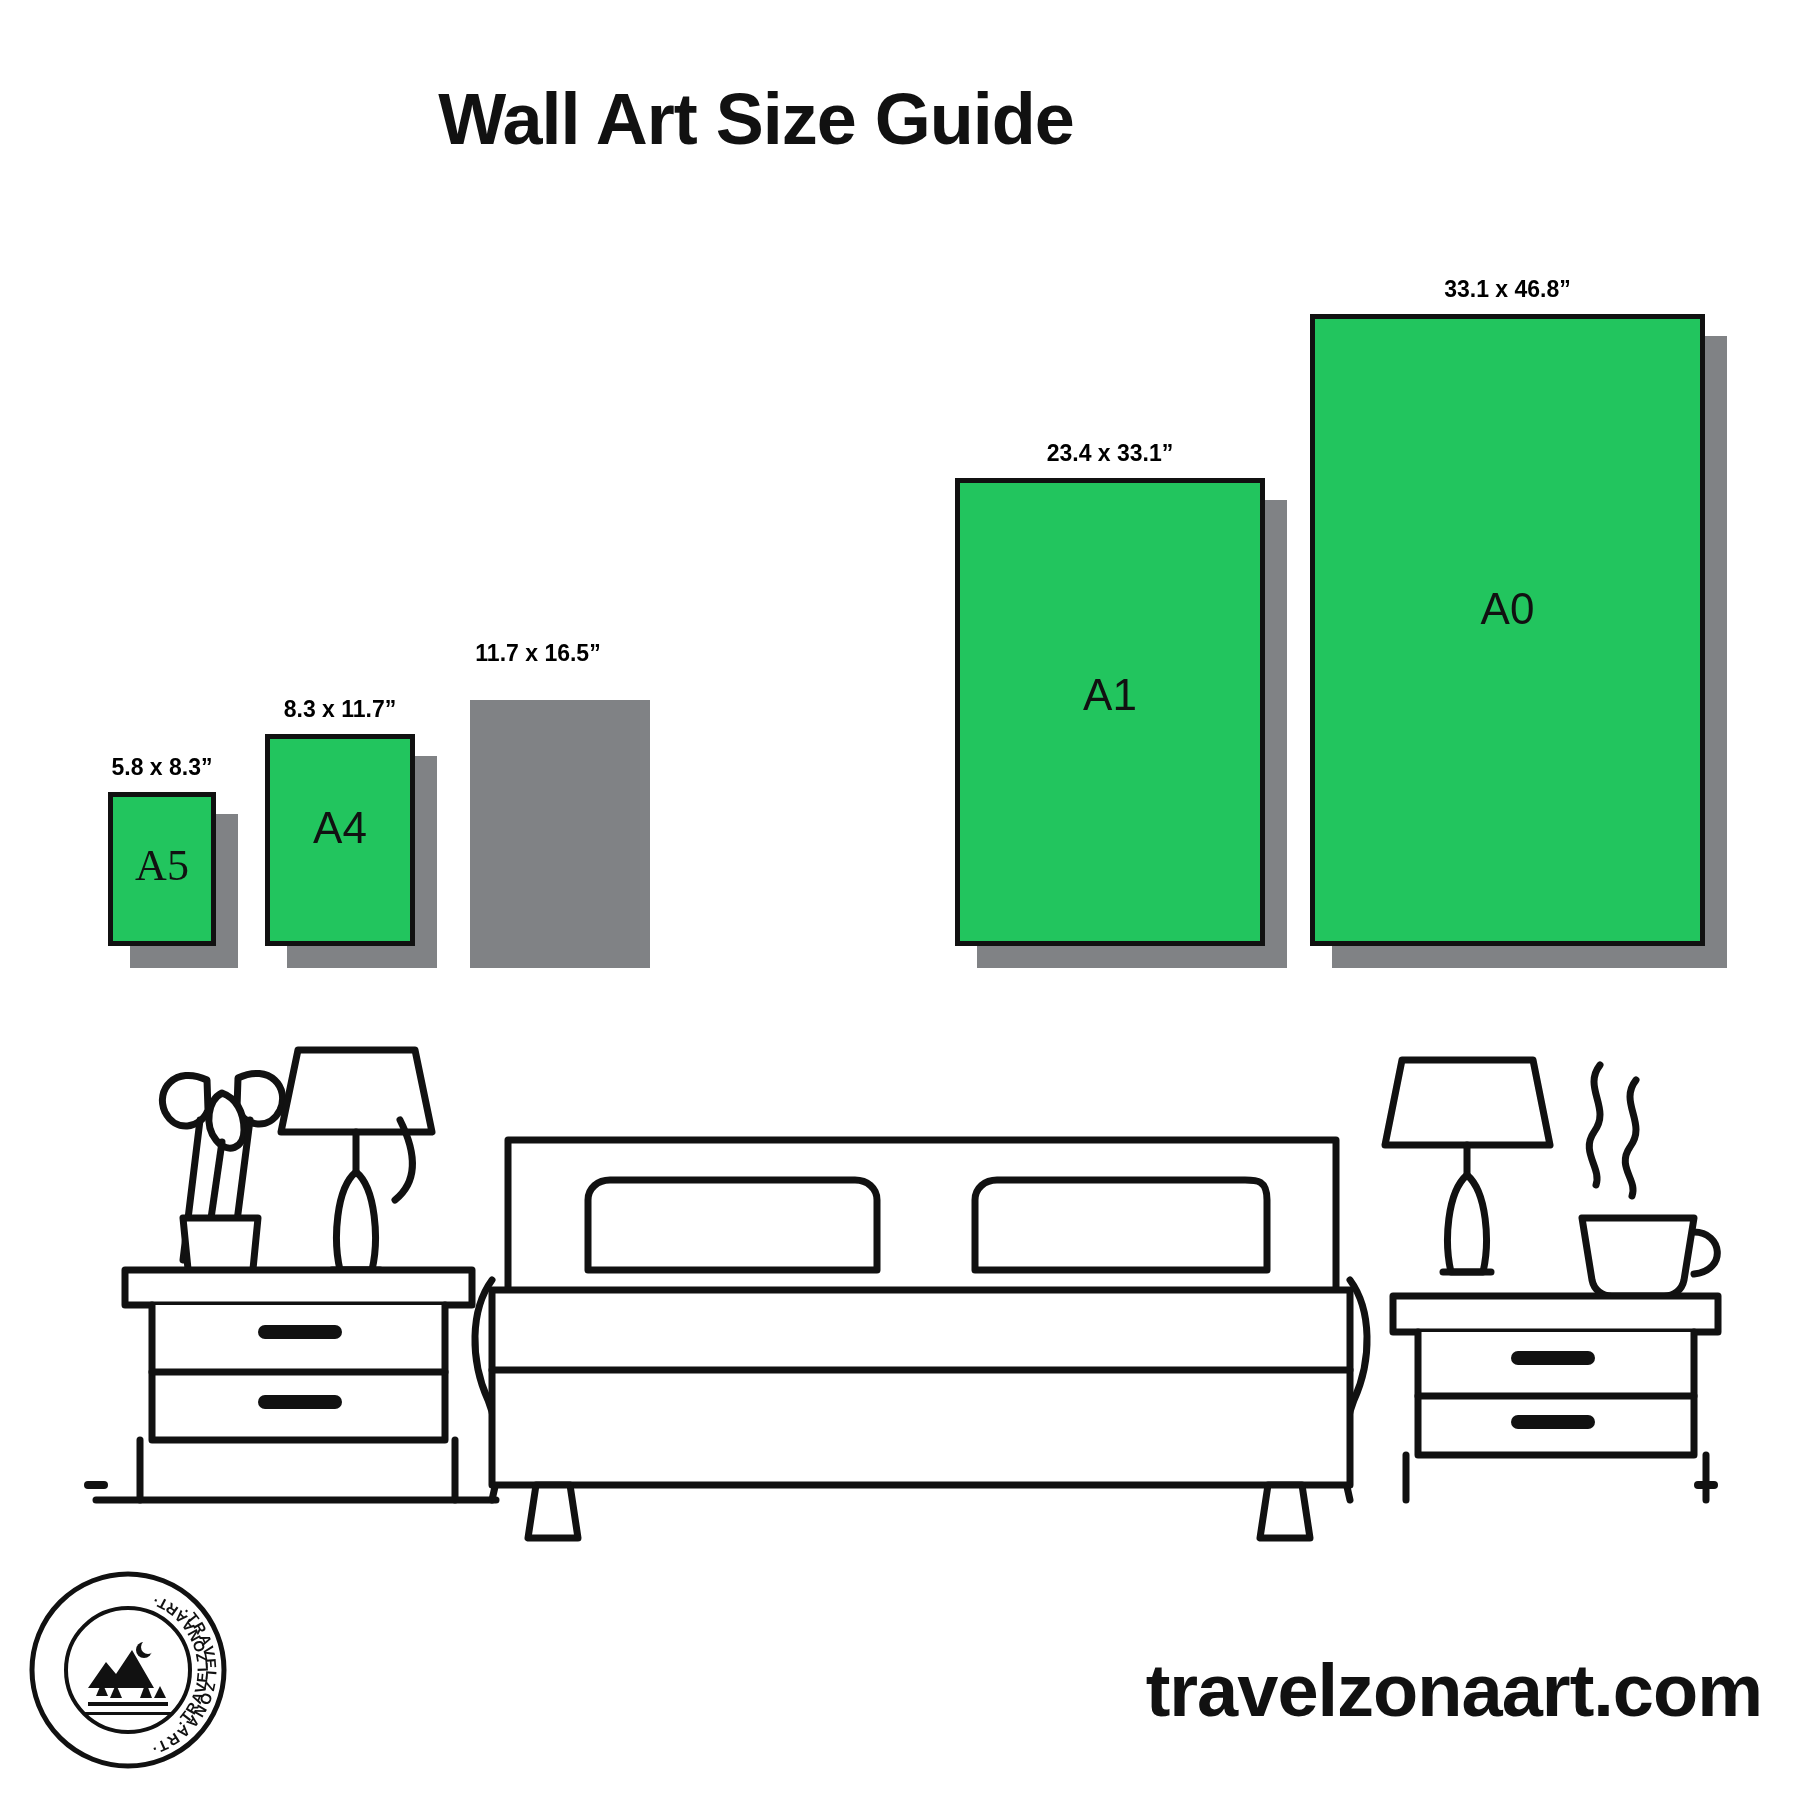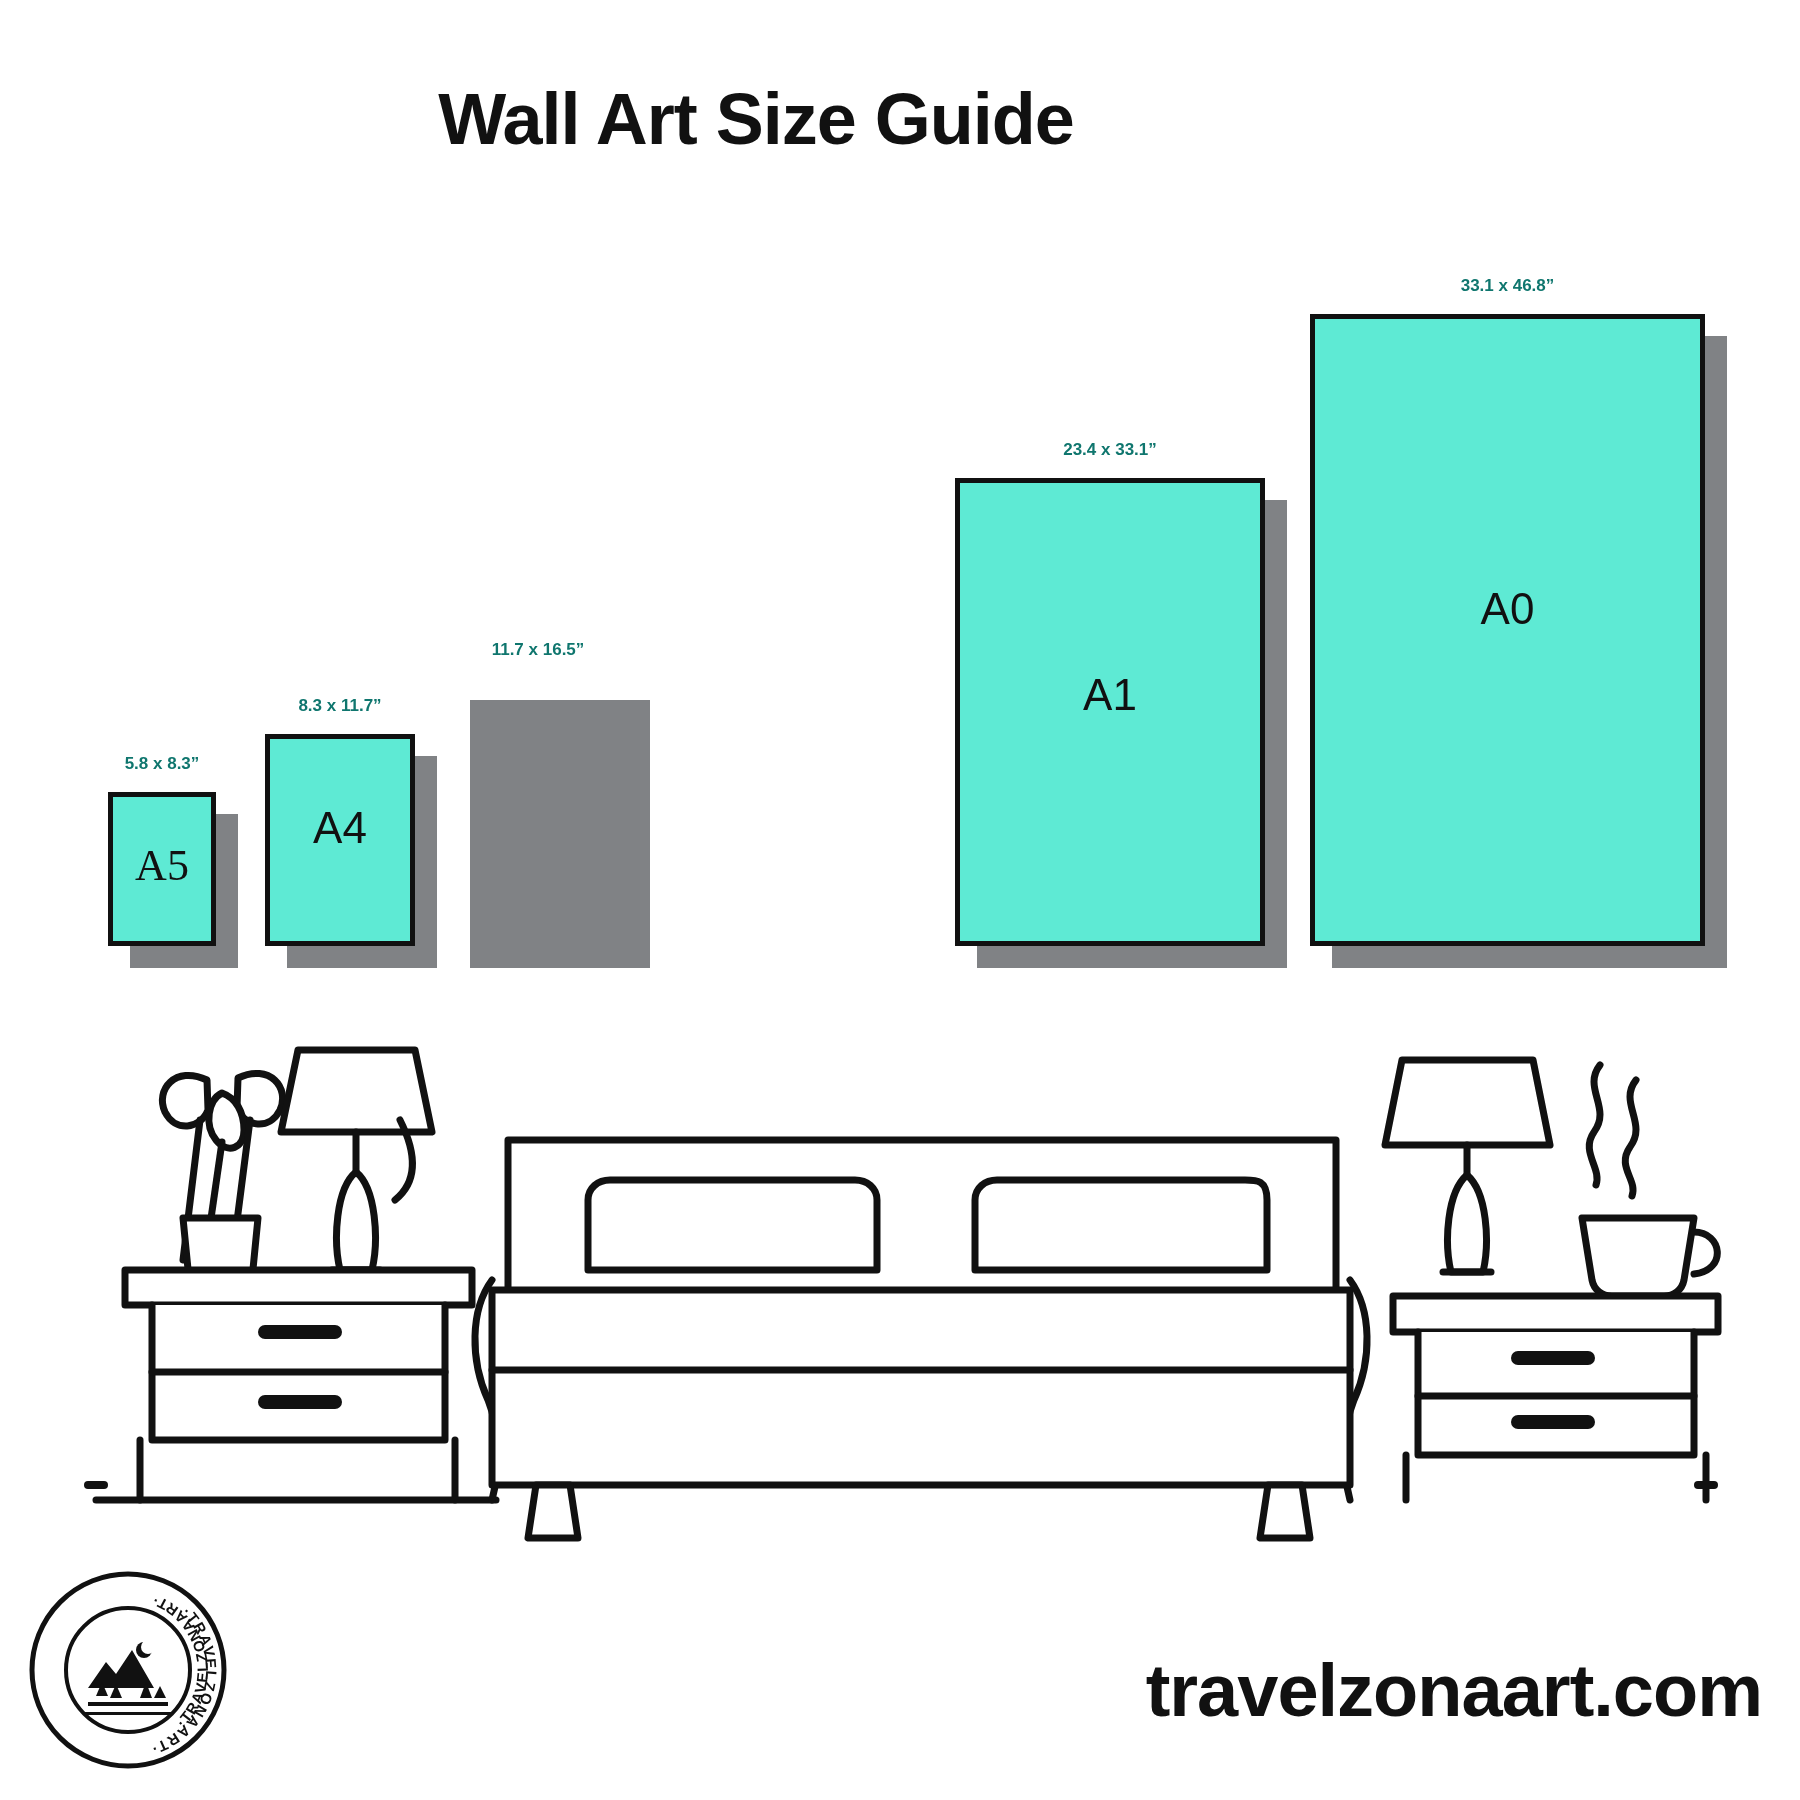--- a/index.html
+++ b/index.html
@@ -38,32 +38,32 @@
   }
   .poster-group {
     position: absolute;
     bottom: 0;
   }
   .poster-dim {
     position: absolute;
     left: 0;
     width: 100%;
     text-align: center;
-    font-size: 17px;
+    font-size: 23px;
     font-weight: bold;
-    color: #0f766e;
+    color: #000000;
     white-space: nowrap;
   }
   .poster-shadow {
     position: absolute;
     background: #808285;
   }
   .poster-box {
     position: absolute;
-    background: #5eead4;
+    background: #22c55e;
     border: 5px solid #111111;
     box-sizing: border-box;
   }
   .poster-label {
     position: absolute;
     left: 0;
     width: 100%;
     text-align: center;
     font-size: 44px;
     font-weight: normal;

